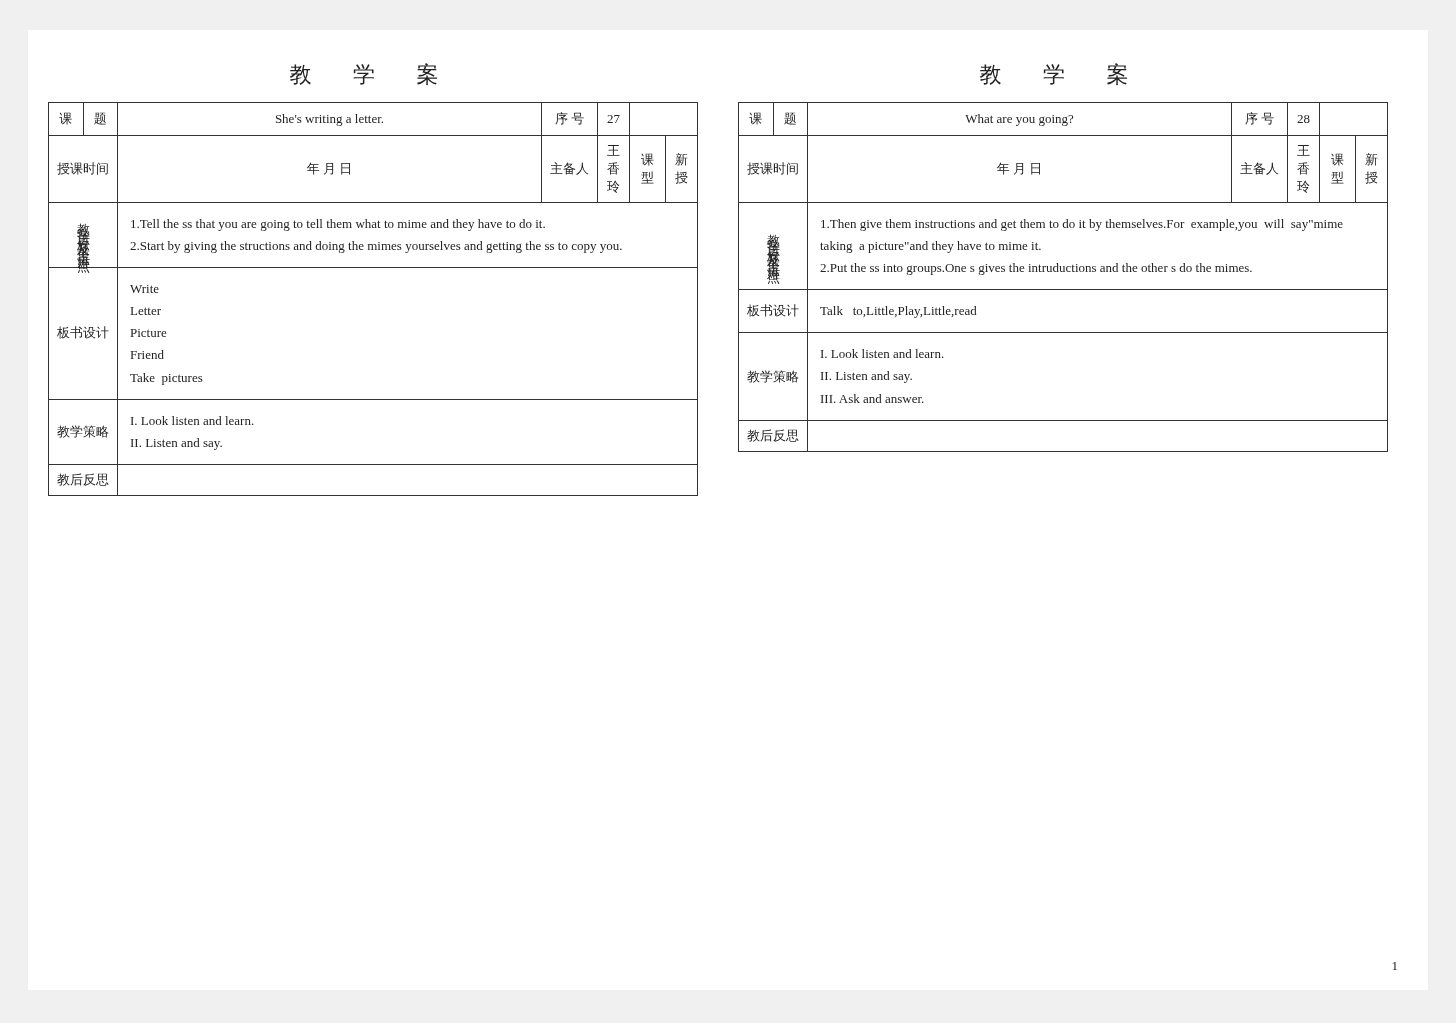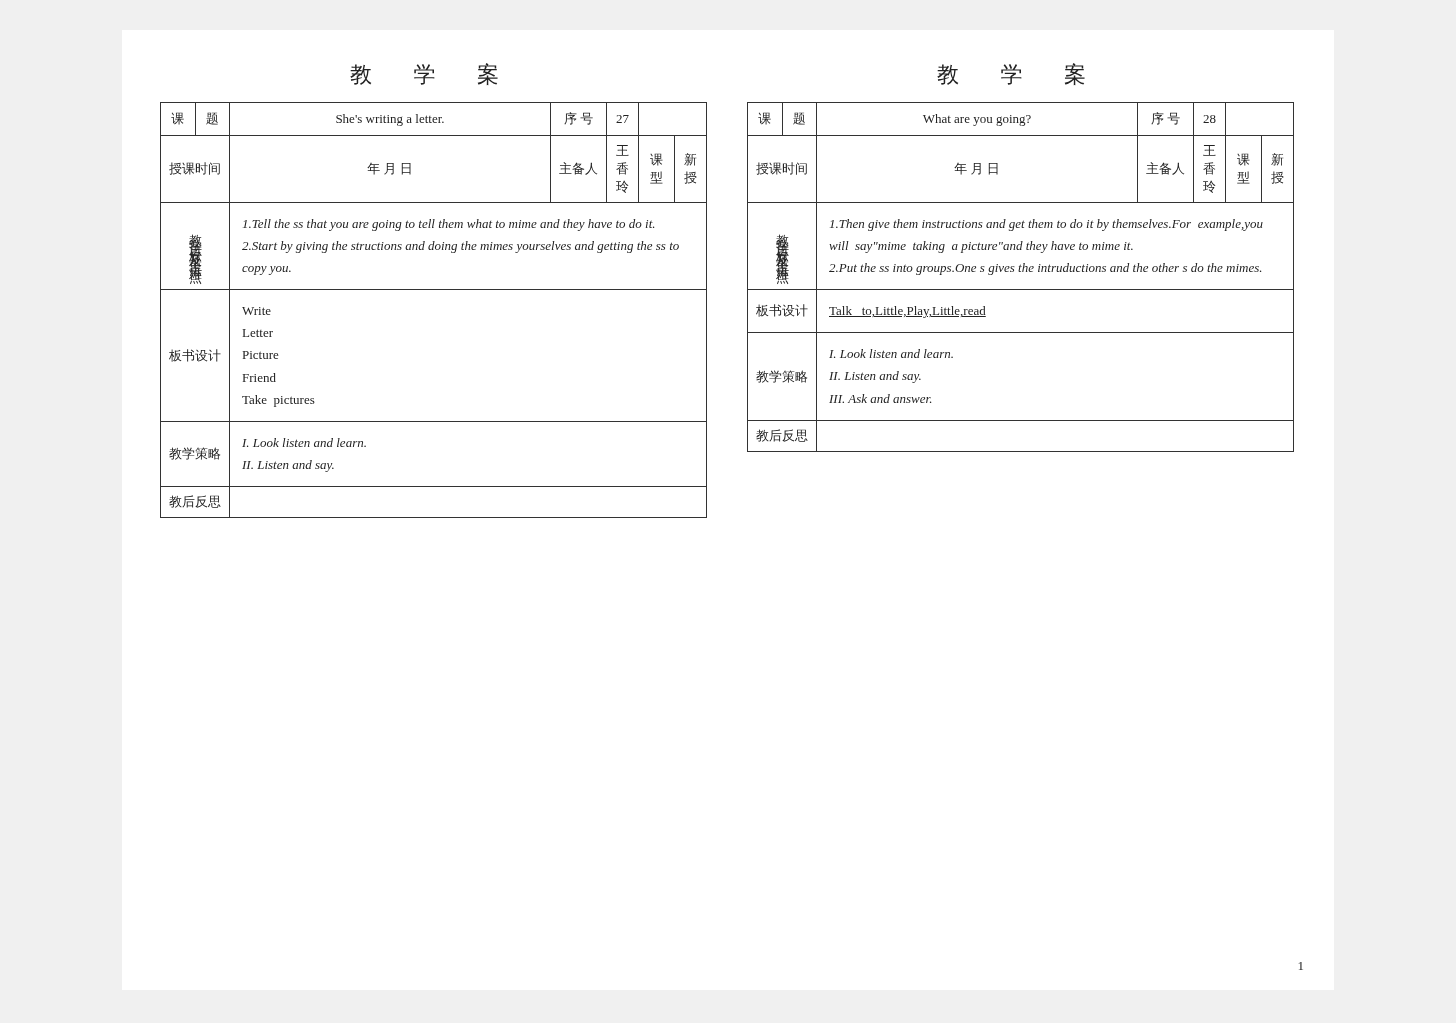--- a/index.html
+++ b/index.html
@@ -8,25 +8,25 @@
       font-family: "SimSun", "宋体", serif;
       font-size: 13px;
       color: #222;
       display: flex;
       justify-content: center;
       align-items: flex-start;
       padding: 30px 20px;
     }
     .page {
       background: #fff;
-      width: 1212px;
+      width: 1400px;
       min-height: 960px;
       display: flex;
       flex-direction: row;
-      padding: 30px 40px 40px 38px;
+      padding: 30px 40px 40px 20px;
       gap: 40px;
       position: relative;
       justify-content: flex-end;
     }
     .half {
       flex: 1;
       display: flex;
       flex-direction: column;
     }
     .title-row {
@@ -53,21 +53,20 @@
       width: 50px;
       vertical-align: middle;
     }
     .content-cell {
       line-height: 1.7;
       padding: 10px 12px;
       min-height: 90px;
     }
     .tall-cell {
       min-height: 120px;
-      font-style: italic;
     }
     .extra-tall-cell {
       min-height: 140px;
     }
     .seq-label {
       text-align: center;
       vertical-align: middle;
       white-space: nowrap;
       width: 30px;
     }
@@ -174,21 +173,21 @@
           <span style="writing-mode:vertical-lr; letter-spacing:4px; font-size:13px;">教学法目标及重点难点</span>
         </td>
         <td colspan="5" class="content-cell tall-cell" style="white-space:pre-wrap;">1.Then give them instructions and get them to do it by themselves.For  example,you  will  say"mime  taking  a picture"and they have to mime it.
 2.Put the ss into groups.One s gives the intruductions and the other s do the mimes.</td>
       </tr>
 
       <tr>
         <td colspan="2" style="vertical-align:middle; text-align:center;">
           <span>板书设计</span>
         </td>
-        <td colspan="5" class="content-cell extra-tall-cell" style="white-space:pre-wrap;text-decoration:underline;">Talk   to,Little,Play,Little,read</td>
+        <td colspan="5" class="content-cell extra-tall-cell" style="white-space:pre-wrap;">Talk   to,Little,Play,Little,read</td>
       </tr>
 
       <tr>
         <td colspan="2" style="vertical-align:middle; text-align:center;">
           <span>教学策略</span>
         </td>
         <td colspan="5" class="content-cell tall-cell" style="white-space:pre-wrap;">I. Look listen and learn.
 II. Listen and say.
 III. Ask and answer.</td>
       </tr>

